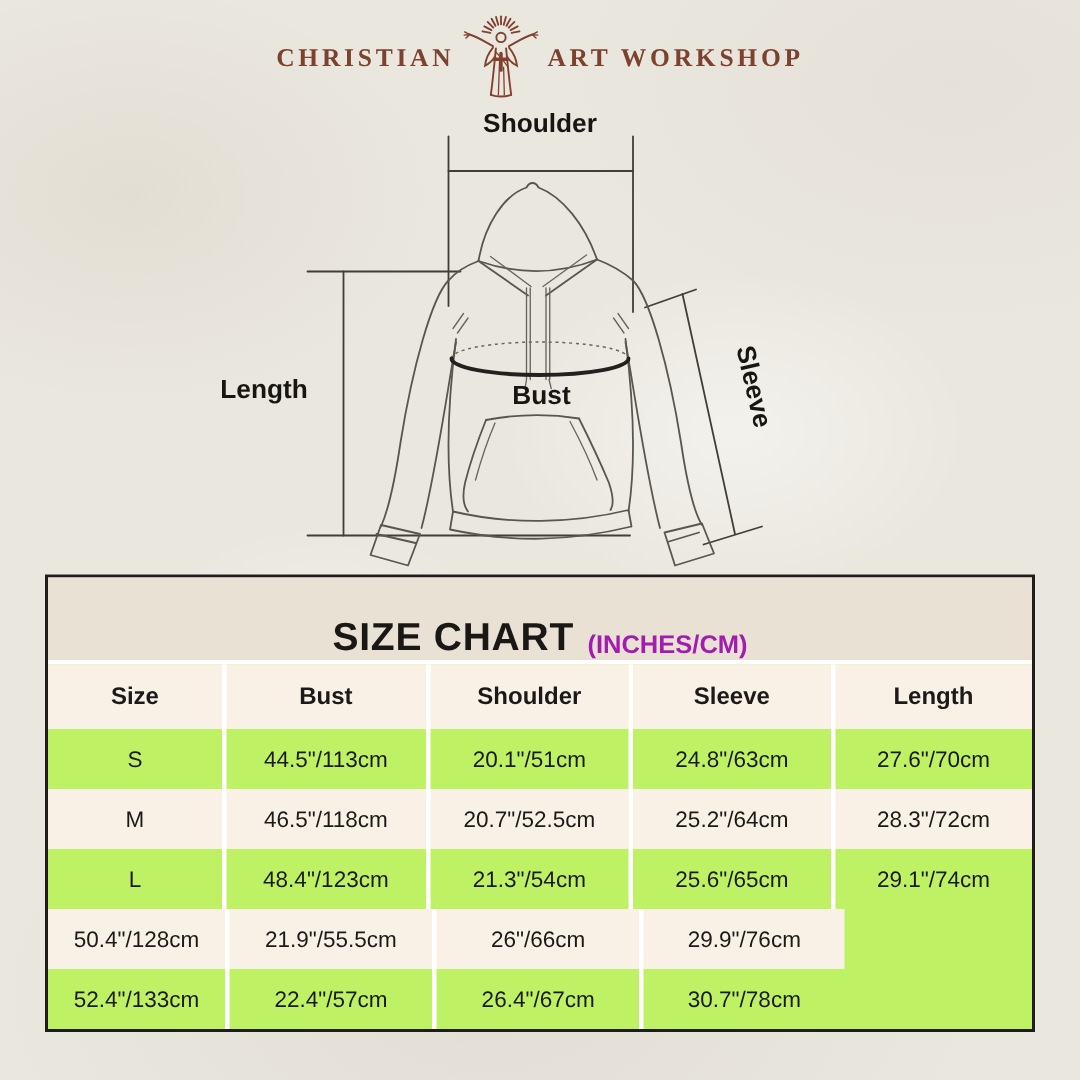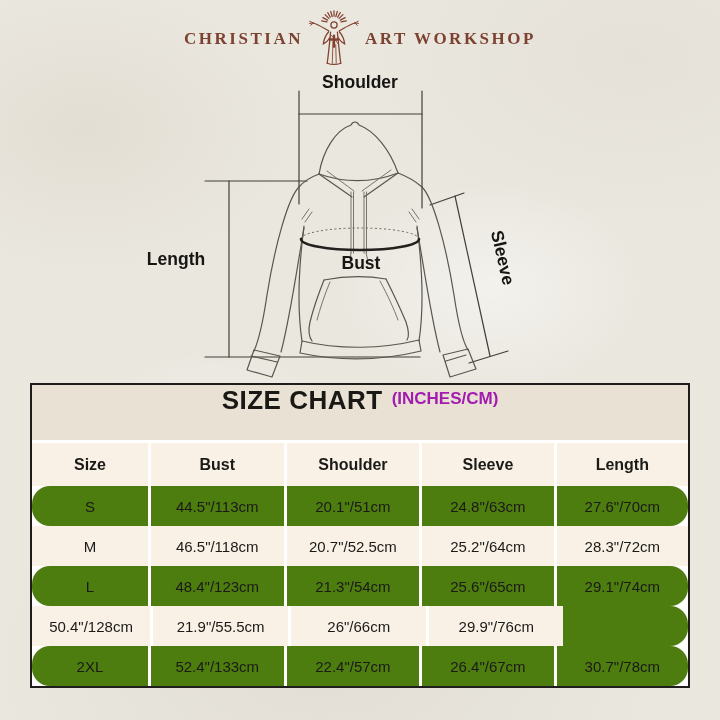--- a/index.html
+++ b/index.html
@@ -35,26 +35,26 @@
   .dlabel{
     font-family:"Liberation Sans", sans-serif;font-size:17.5px;font-weight:bold;fill:#171613;
   }
   
   .size-table{
     position:absolute;left:30px;top:383px;width:656px;
     border:2px solid #1e1d1b;background:#ffffff;
   }
   .title-band{
     height:55px;background:#e9e1d3;
-    display:flex;align-items:flex-start;justify-content:center;gap:9px;
+    display:flex;align-items:flex-end;justify-content:center;gap:9px;
   }
   .title-main{font-size:26px;font-weight:bold;letter-spacing:0.5px;color:#191815;}
   .title-sub{font-size:17px;font-weight:bold;color:#a21caf;padding-top:4px;}
   .white-sep{height:3px;background:#ffffff;}
-  .trow{display:flex;background:#4d7c0f;border-radius:18px;}
+  .trow{display:flex;background:#bef264;}
   .trow > div{
     display:flex;align-items:center;justify-content:center;
     font-size:15px;color:#1b1a18;
   }
   .trow > div:nth-child(1){width:18%;}
   .trow > div:nth-child(2){width:20.6%;}
   .trow > div:nth-child(3){width:20.6%;}
   .trow > div:nth-child(4){width:20.4%;}
   .trow > div:nth-child(5){width:20.4%;}
   .trow > div + div{border-left:3px solid #ffffff;}
@@ -201,21 +201,20 @@
       <div>25.6"/65cm</div>
       <div>29.1"/74cm</div>
     </div>
     <div class="trow tdata alt">
       <div>50.4"/128cm</div>
       <div>21.9"/55.5cm</div>
       <div>26"/66cm</div>
       <div>29.9"/76cm</div>
     </div>
     <div class="trow tdata">
-      <div>2XL</div>
       <div>52.4"/133cm</div>
       <div>22.4"/57cm</div>
       <div>26.4"/67cm</div>
       <div>30.7"/78cm</div>
     </div>
   </section>
 
 
 </div>
 

